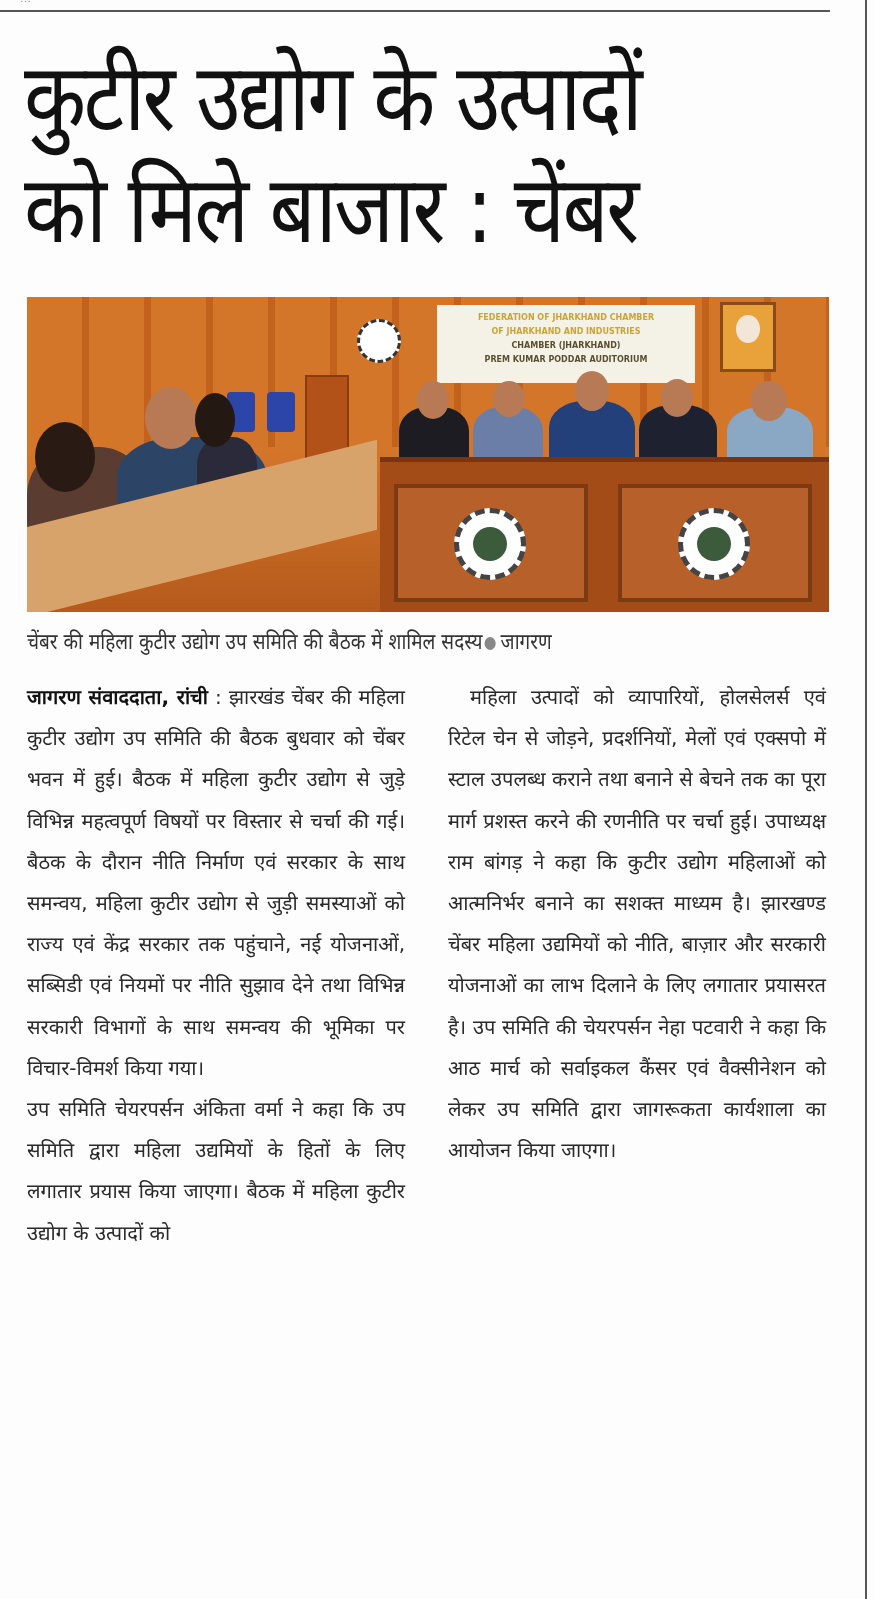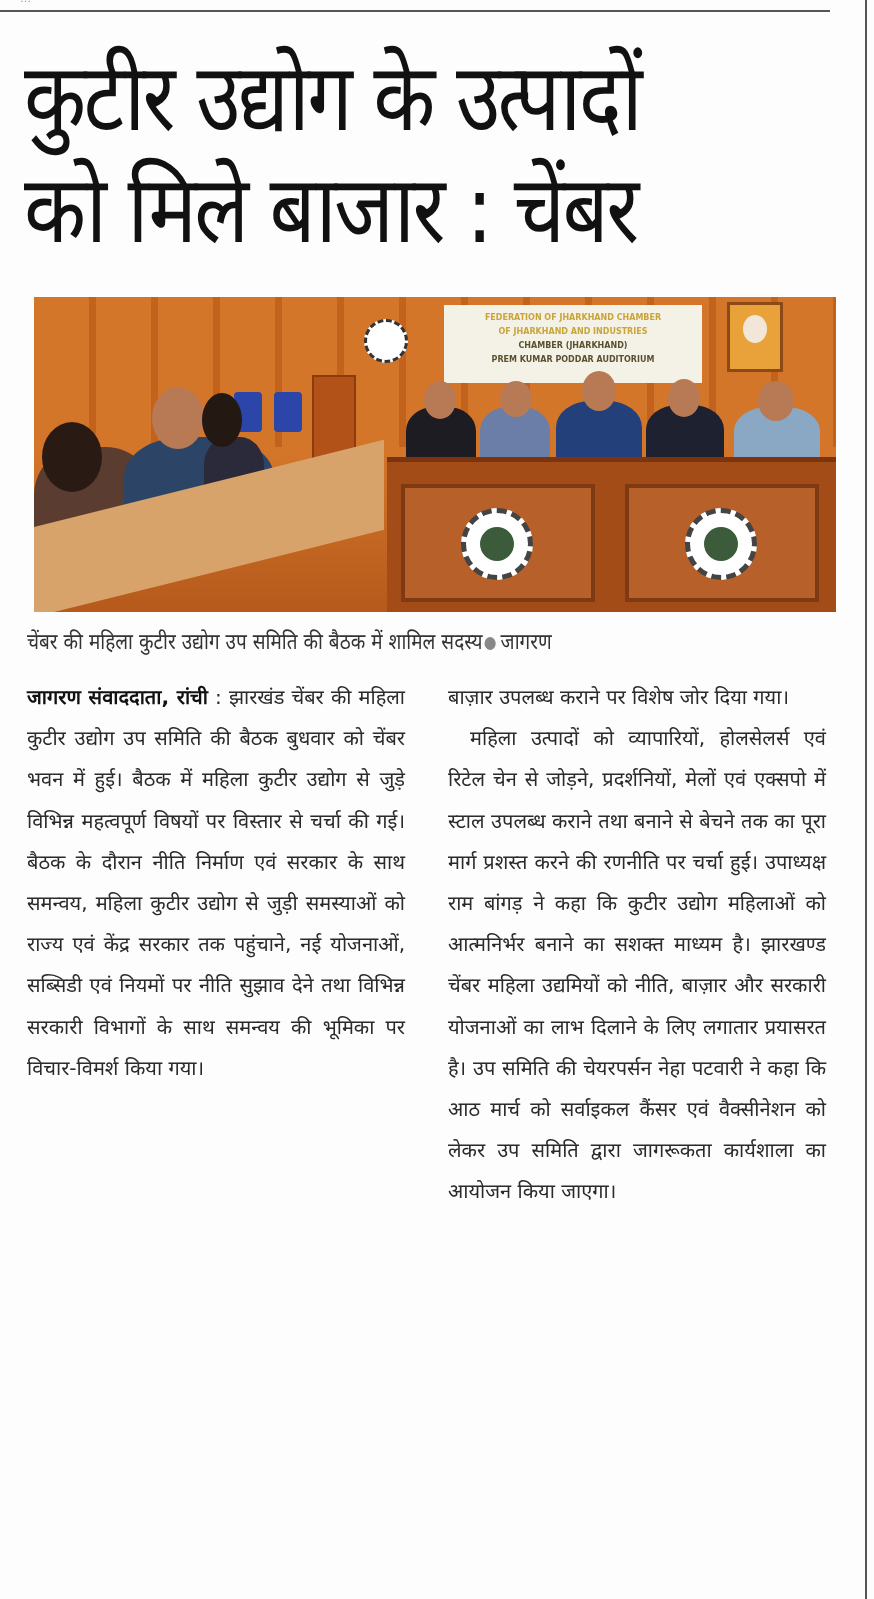--- a/index.html
+++ b/index.html
@@ -13,21 +13,21 @@
 
   .headline {
     position: absolute; left: 24px; top: 42px; width: 800px;
     font-family: "DejaVu Sans", sans-serif; font-size: 94px; line-height: 112px;
     color: #111; font-weight: normal; letter-spacing: -3px; transform: scaleX(0.86); transform-origin: left top;
     margin: 0;
   }
   .headline span { display: block; white-space: nowrap; }
 
   .photo {
-    position: absolute; left: 34px; top: 297px; width: 802px; height: 315px;
+    position: absolute; left: 27px; top: 297px; width: 802px; height: 315px;
     background: linear-gradient(180deg, #c9651e 0%, #d97a2c 40%, #b55a1c 100%);
     overflow: hidden;
   }
   .photo .wall { position: absolute; left: 0; top: 0; width: 100%; height: 150px;
     background: repeating-linear-gradient(90deg, #d4762a 0 55px, #c3621d 55px 62px); }
   .photo .banner { position: absolute; left: 410px; top: 8px; width: 258px; height: 78px; background: #f4f1e6;
     font-family: "DejaVu Sans", sans-serif; font-size: 8px; font-weight: bold; color: #5a5030; text-align: center; line-height: 14px; padding-top: 6px; box-sizing: border-box; }
   .photo .banner .gold { color: #c9a43a; }
   .photo .portrait { position: absolute; left: 693px; top: 5px; width: 50px; height: 64px; background: #e9a13a; border: 3px solid #8c4a18; }
   .photo .portrait::after { content: ""; position: absolute; left: 13px; top: 10px; width: 24px; height: 28px; border-radius: 50%; background: #f2e6d8; }
@@ -113,18 +113,18 @@
     </div>
   </div>
 </div>
 
 <div class="caption">
   <span>चेंबर की महिला कुटीर उद्योग उप समिति की बैठक में शामिल सदस्य</span><span class="dot"></span><span>जागरण</span>
 </div>
 
 <div class="col left">
   <p><span class="byline">जागरण संवाददाता, रांची</span><span> : </span><span>झारखंड चेंबर की महिला कुटीर उद्योग उप समिति की बैठक बुधवार को चेंबर भवन में हुई। बैठक में महिला कुटीर उद्योग से जुड़े विभिन्न महत्वपूर्ण विषयों पर विस्तार से चर्चा की गई। बैठक के दौरान नीति निर्माण एवं सरकार के साथ समन्वय, महिला कुटीर उद्योग से जुड़ी समस्याओं को राज्य एवं केंद्र सरकार तक पहुंचाने, नई योजनाओं, सब्सिडी एवं नियमों पर नीति सुझाव देने तथा विभिन्न सरकारी विभागों के साथ समन्वय की भूमिका पर विचार-विमर्श किया गया।</span></p>
+  <p>उप समिति चेयरपर्सन अंकिता वर्मा ने कहा कि उप समिति द्वारा महिला उद्यमियों के हितों के लिए लगातार प्रयास किया जाएगा। बैठक में महिला कुटीर उद्योग के उत्पादों को</p>
 </div>
 
 <div class="col right">
-  <p>बाज़ार उपलब्ध कराने पर विशेष जोर दिया गया।</p>
   <p class="indent">महिला उत्पादों को व्यापारियों, होलसेलर्स एवं रिटेल चेन से जोड़ने, प्रदर्शनियों, मेलों एवं एक्सपो में स्टाल उपलब्ध कराने तथा बनाने से बेचने तक का पूरा मार्ग प्रशस्त करने की रणनीति पर चर्चा हुई। उपाध्यक्ष राम बांगड़ ने कहा कि कुटीर उद्योग महिलाओं को आत्मनिर्भर बनाने का सशक्त माध्यम है। झारखण्ड चेंबर महिला उद्यमियों को नीति, बाज़ार और सरकारी योजनाओं का लाभ दिलाने के लिए लगातार प्रयासरत है। उप समिति की चेयरपर्सन नेहा पटवारी ने कहा कि आठ मार्च को सर्वाइकल कैंसर एवं वैक्सीनेशन को लेकर उप समिति द्वारा जागरूकता कार्यशाला का आयोजन किया जाएगा।</p>
 </div>
 
 </body></html>

